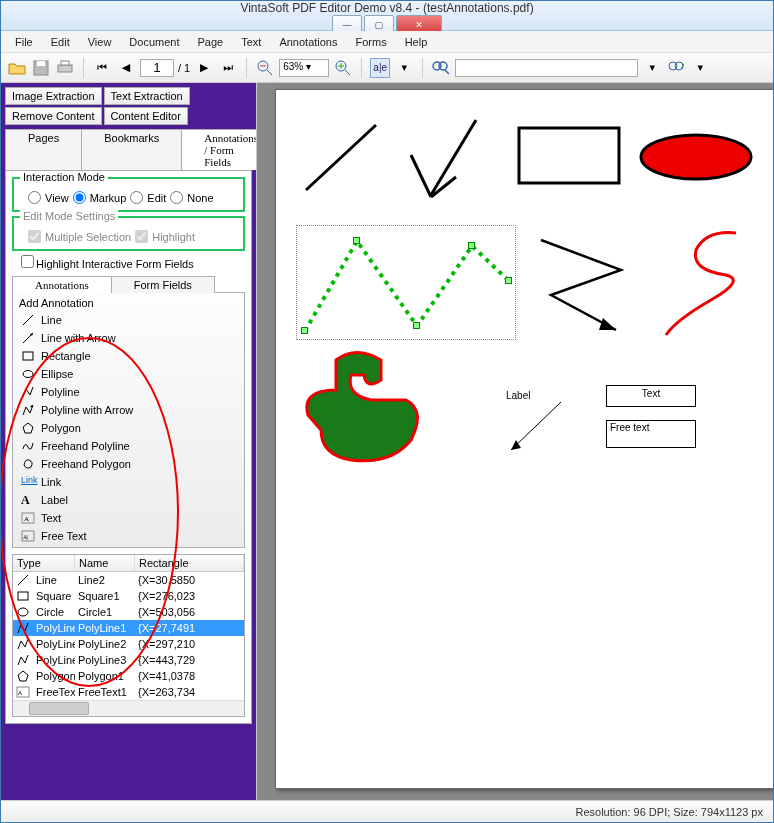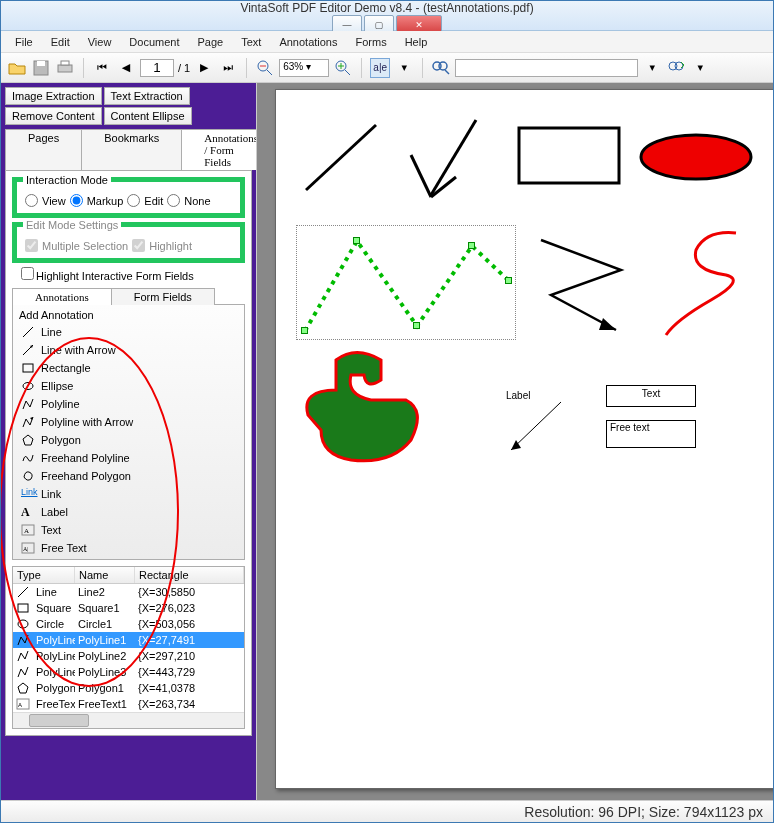--- a/index.html
+++ b/index.html
@@ -19,21 +19,21 @@
   .page-input { width: 34px; height: 18px; text-align: center; border: 1px solid #aaa; }
   .zoom-box { width: 50px; height: 18px; border: 1px solid #aaa; padding: 1px 3px; background: #fff; font-size: 10px; }
   .content { flex: 1; display: flex; overflow: hidden; }
   .sidepanel { width: 256px; background: #4c1d95; border-right: 1px solid #ccc; padding: 4px; overflow: hidden; display: flex; flex-direction: column; }
   .btnrow { display: flex; gap: 2px; margin-bottom: 2px; }
   .btn { border: 1px solid #adadad; background: linear-gradient(#fdfdfd,#ececec); padding: 2px 6px; font-size: 11px; }
   .tabrow { display: flex; margin-top: 2px; }
   .tab { border: 1px solid #adadad; border-bottom: none; background: #f4f4f4; padding: 2px 22px; font-size: 11px; margin-right: -1px; position: relative; }
   .tab.active { background: #fff; z-index: 2; font-family: Liberation Serif, serif; }
   .panel-box { border: 1px solid #adadad; background: #fff; padding: 6px; flex-shrink: 0; }
-  .groupbox { border: 5px solid #22c55e; padding: 4px 8px 6px; margin-bottom: 4px; position: relative; }
+  .groupbox { border: 2px solid #22c55e; padding: 4px 14px 6px; margin-bottom: 4px; position: relative; }
   .groupbox.disabled { color: #888; }
   .group-title { position: absolute; top: -8px; left: 6px; background: #fff; padding: 0 3px; font-size: 11px; }
   .radio-row { display: flex; align-items: center; gap: 4px; margin-top: 8px; flex-wrap: wrap; }
   .radio-row label { display: flex; align-items: center; gap: 2px; font-size: 11px; }
   .chk-row { display: flex; align-items: flex-end; gap: 4px; margin-top: 2px; padding-left: 9px; }
   .subtabs { display: flex; margin-top: 6px; }
   .annot-list { border: 1px solid #adadad; background: linear-gradient(#fdfdfd,#ececec); padding: 2px 0; margin-top: -1px; max-height: 320px; overflow: hidden; }
   .annot-header { padding: 2px 6px; font-size: 11px; }
   .annot-item { display: flex; align-items: center; gap: 6px; padding: 2px 8px; font-size: 11px; }
   .annot-item .ai-icon { width: 14px; height: 14px; flex-shrink: 0; }
@@ -42,21 +42,21 @@
   .th { padding: 2px 4px; border-right: 1px solid #ddd; }
   .tbody { }
   .tr { display: flex; align-items: center; }
   .tr.sel { background: #3399ff; color: #fff; }
   .td { padding: 1px 3px; overflow: hidden; white-space: nowrap; }
   .td.icon { width: 20px; display:flex; align-items:center; justify-content:center; }
   .scrollbar-h { height: 16px; background: #f0f0f0; border-top: 1px solid #ddd; position: relative; }
   .scrollbar-h .thumb { position: absolute; left: 16px; top: 1px; width: 60px; height: 13px; background: #cfcfcf; border: 1px solid #aaa; border-radius: 2px; }
   .canvas-area { flex: 1; background: #888; position: relative; overflow: hidden; }
   .page { position: absolute; left: 18px; top: 6px; width: 500px; height: 700px; background: #fff; border: 1px solid #666; box-shadow: 2px 2px 4px rgba(0,0,0,0.4); }
-  .statusbar { height: 22px; background: linear-gradient(#fdfdfd,#ececec); border-top: 1px solid #ccc; display: flex; align-items: center; justify-content: flex-end; padding: 0 10px; font-size: 14px; color: #333; }
+  .statusbar { height: 22px; background: linear-gradient(#fdfdfd,#ececec); border-top: 1px solid #ccc; display: flex; align-items: center; justify-content: flex-end; padding: 0 10px; font-size: 11px; color: #333; }
   .ellipse-highlight { position:absolute; left:-2px; top:254px; width:180px; height:350px; border:2px solid #e00; border-radius:50%; pointer-events:none; z-index:10; }
   .sel-box { position:absolute; border:1px dotted #888; background:rgba(255,255,255,0.01);}
   .handle { position:absolute; width:7px; height:7px; background:#8f8; border:1px solid #080; }
   input[type=radio],input[type=checkbox]{margin:0 2px 0 0;}
 </style>
 </head>
 <body>
 
 <div class="window">
 
@@ -142,21 +142,21 @@
 
     <div class="sidepanel" style="position:relative;">
       <div class="ellipse-highlight"></div>
 
       <div class="btnrow">
         <div class="btn">Image Extraction</div>
         <div class="btn">Text Extraction</div>
       </div>
       <div class="btnrow">
         <div class="btn">Remove Content</div>
-        <div class="btn">Content Ellipse</div>
+        <div class="btn">Content Editor</div>
       </div>
 
       <div class="tabrow">
         <div class="tab">Pages</div>
         <div class="tab">Bookmarks</div>
         <div class="tab active">Annotations / Form Fields</div>
       </div>
 
       <div class="panel-box" style="flex:0 0 auto;">
         <div class="groupbox">

